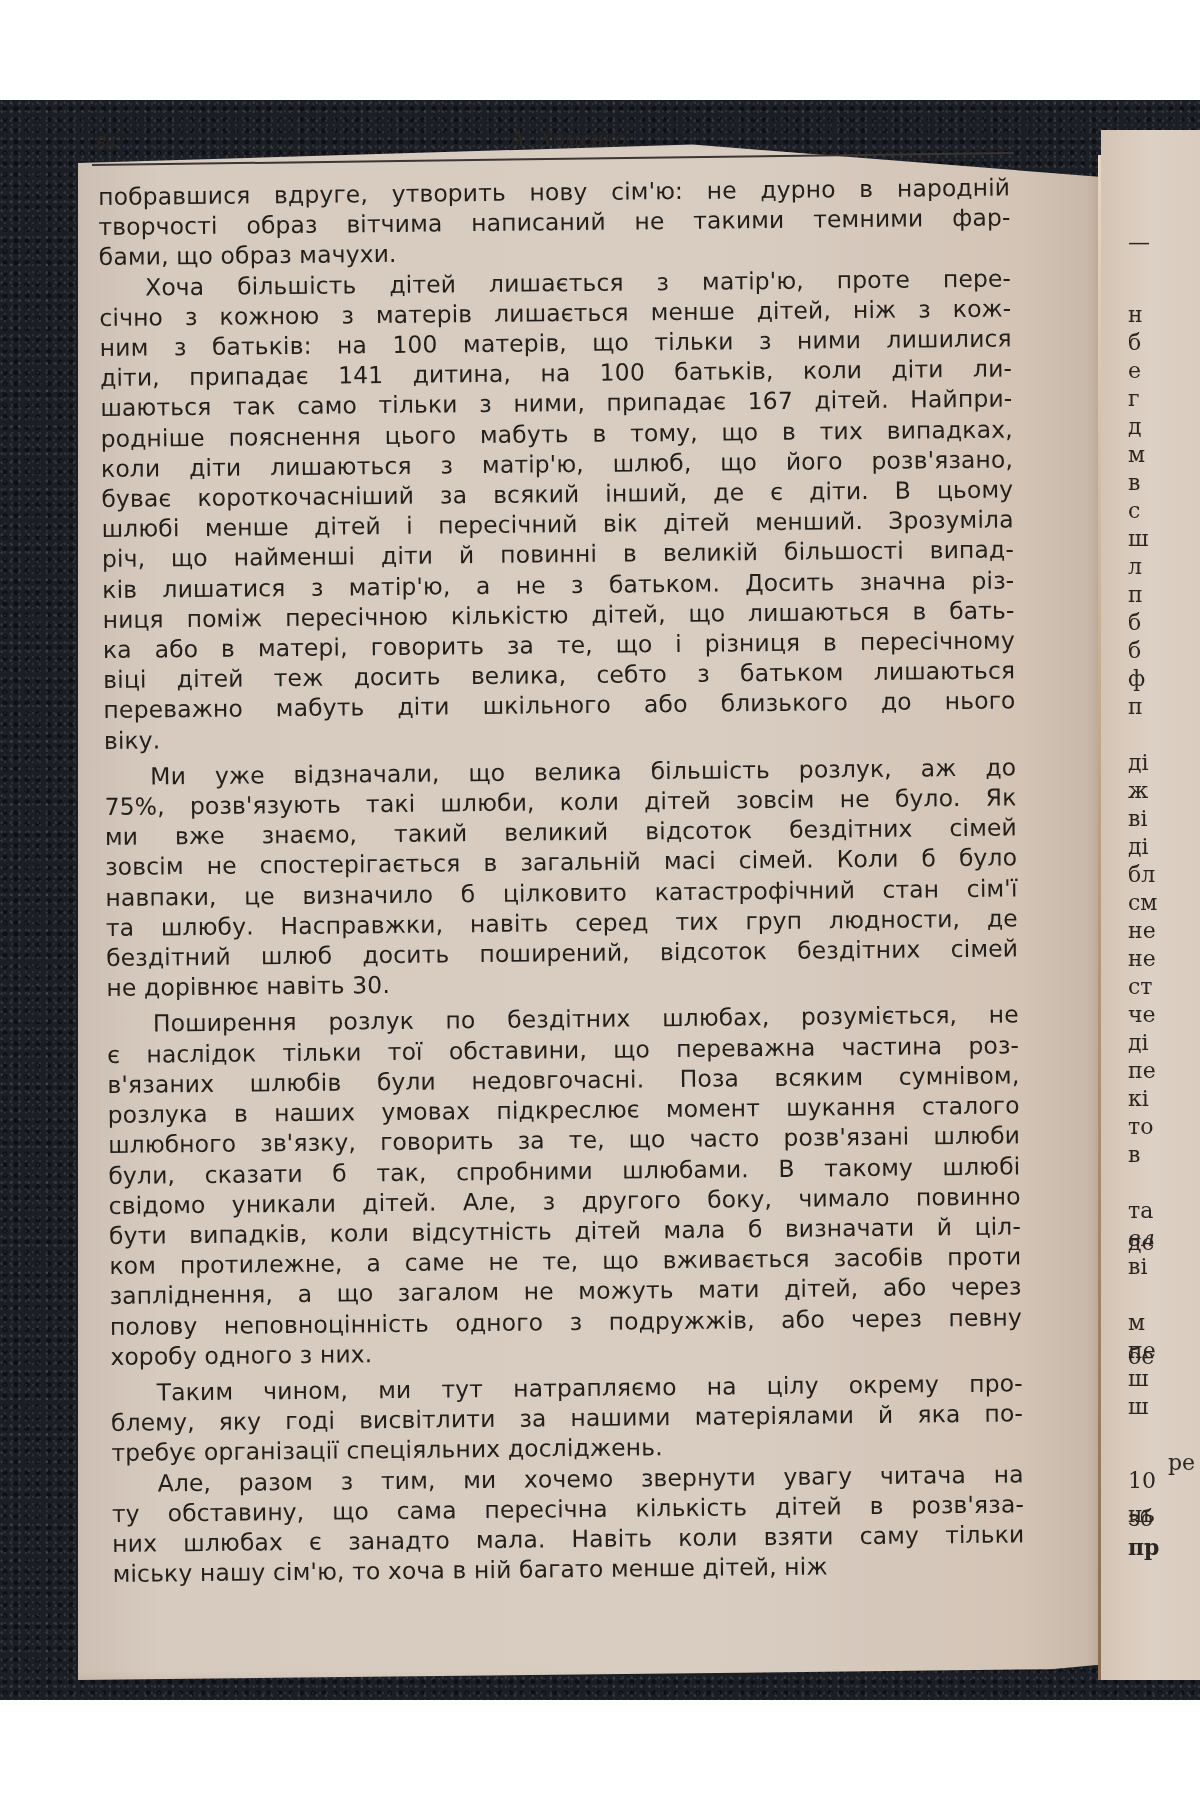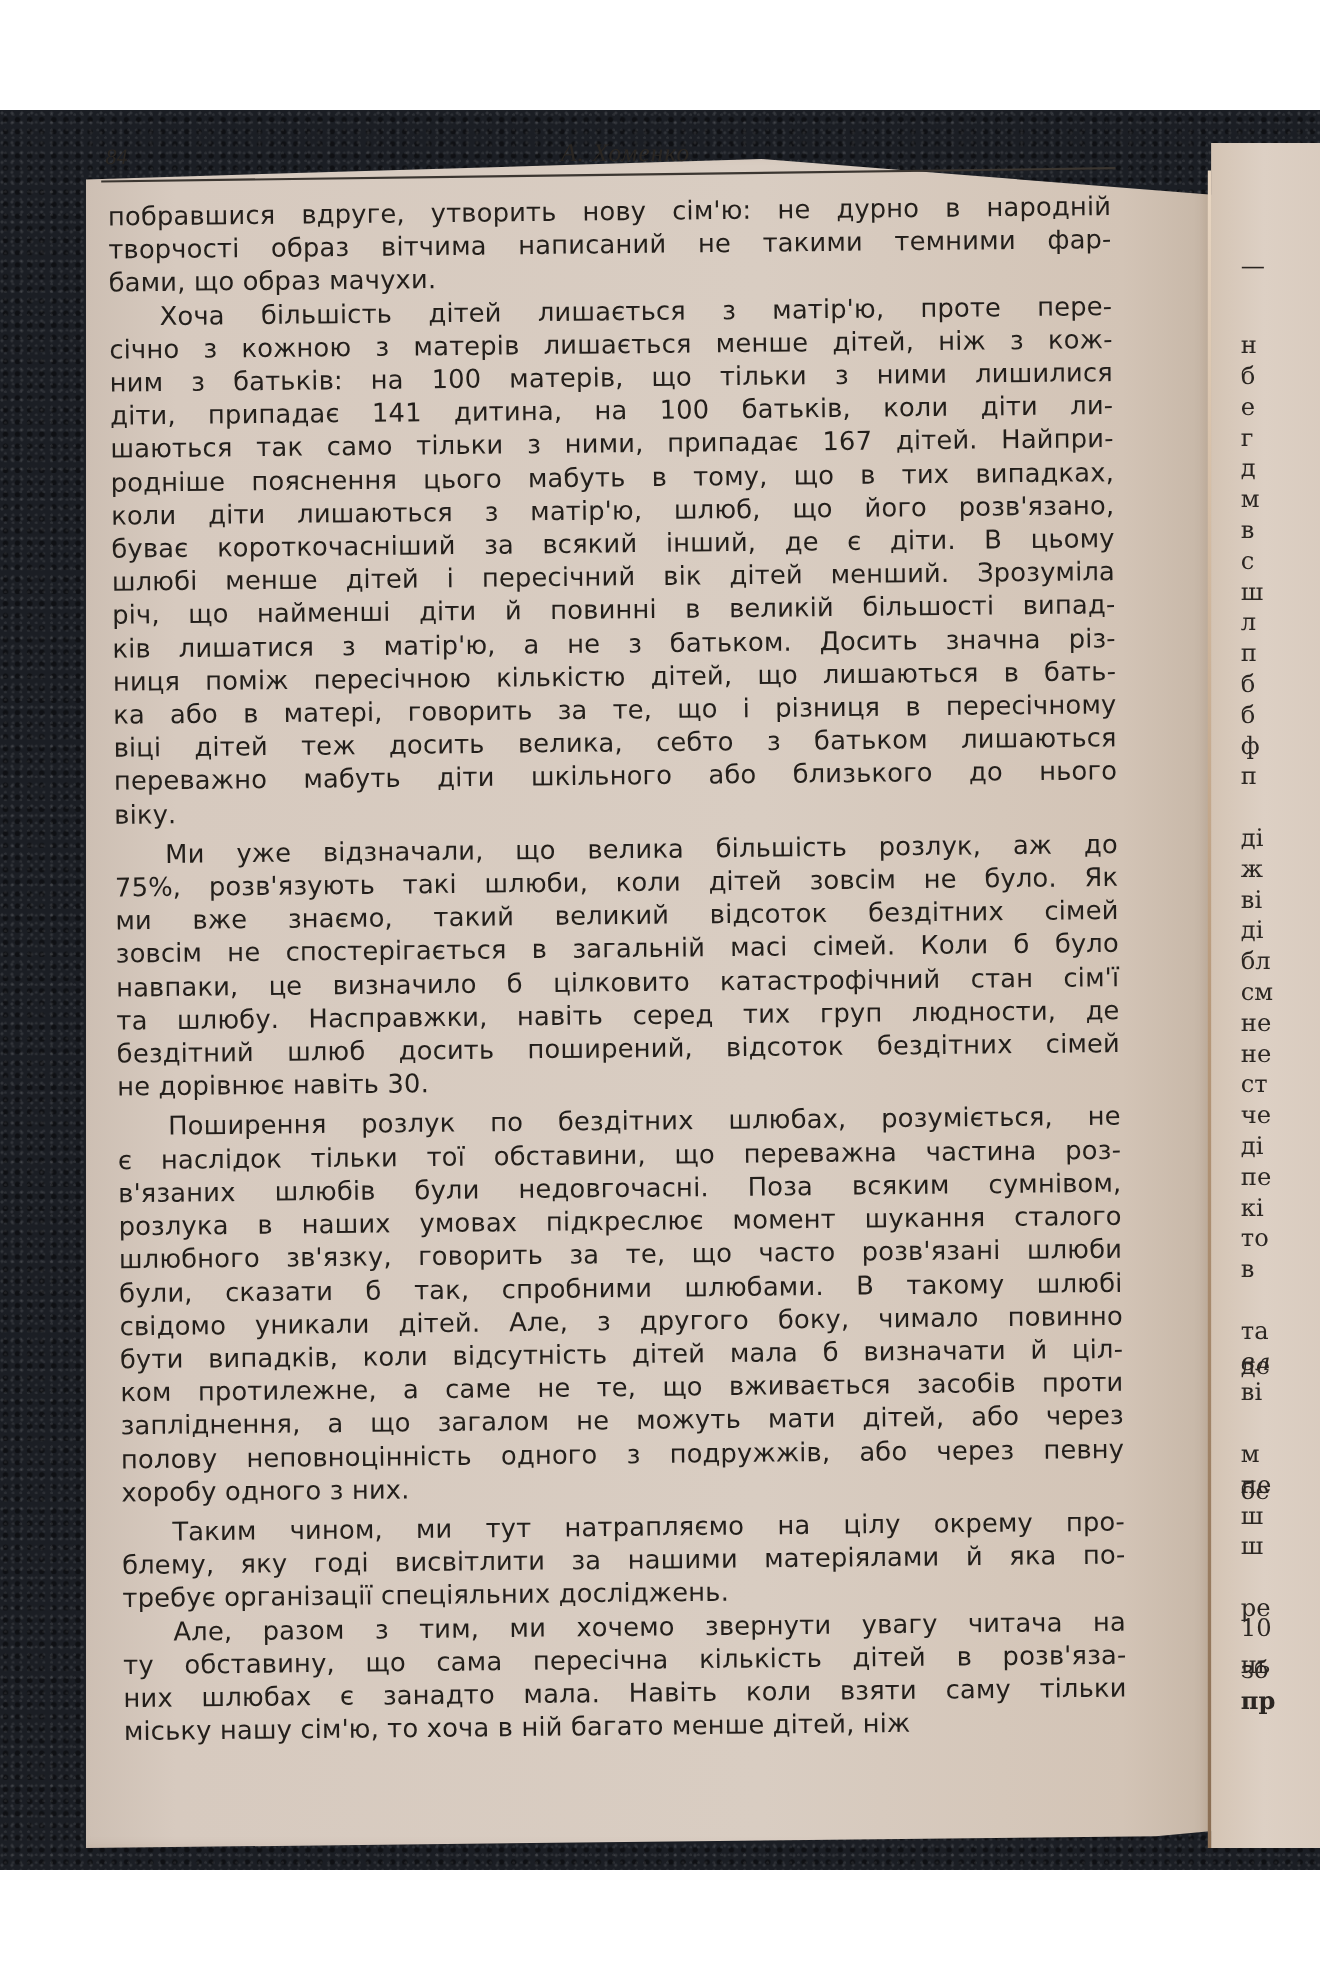--- a/index.html
+++ b/index.html
@@ -175,18 +175,18 @@
     <span class="frag" style="top: 1142px;">в</span>
     <span class="frag" style="top: 1226px; font-style: italic;">вл</span>
     <span class="frag" style="top: 1198px;">та</span>
     <span class="frag" style="top: 1230px;">де</span>
     <span class="frag" style="top: 1254px;">ві</span>
     <span class="frag" style="top: 1310px;">м</span>
     <span class="frag" style="top: 1338px;">пе</span>
     <span class="frag" style="top: 1366px;">ш</span>
     <span class="frag" style="top: 1394px;">ш</span>
     <span class="frag" style="top: 1344px; text-align: center;">бе</span>
-    <span class="frag" style="top: 1450px;">ре</span>
+    <span class="frag" style="top: 1450px; margin-left: 40px;">ре</span>
     <span class="frag" style="top: 1502px;">нь</span>
     <span class="frag" style="top: 1506px;">зб</span>
     <span class="frag" style="top: 1534px; font-weight: bold;">пр</span>
     <span class="frag" style="top: 1468px;">10</span>
   </div>
 
 </body></html>

